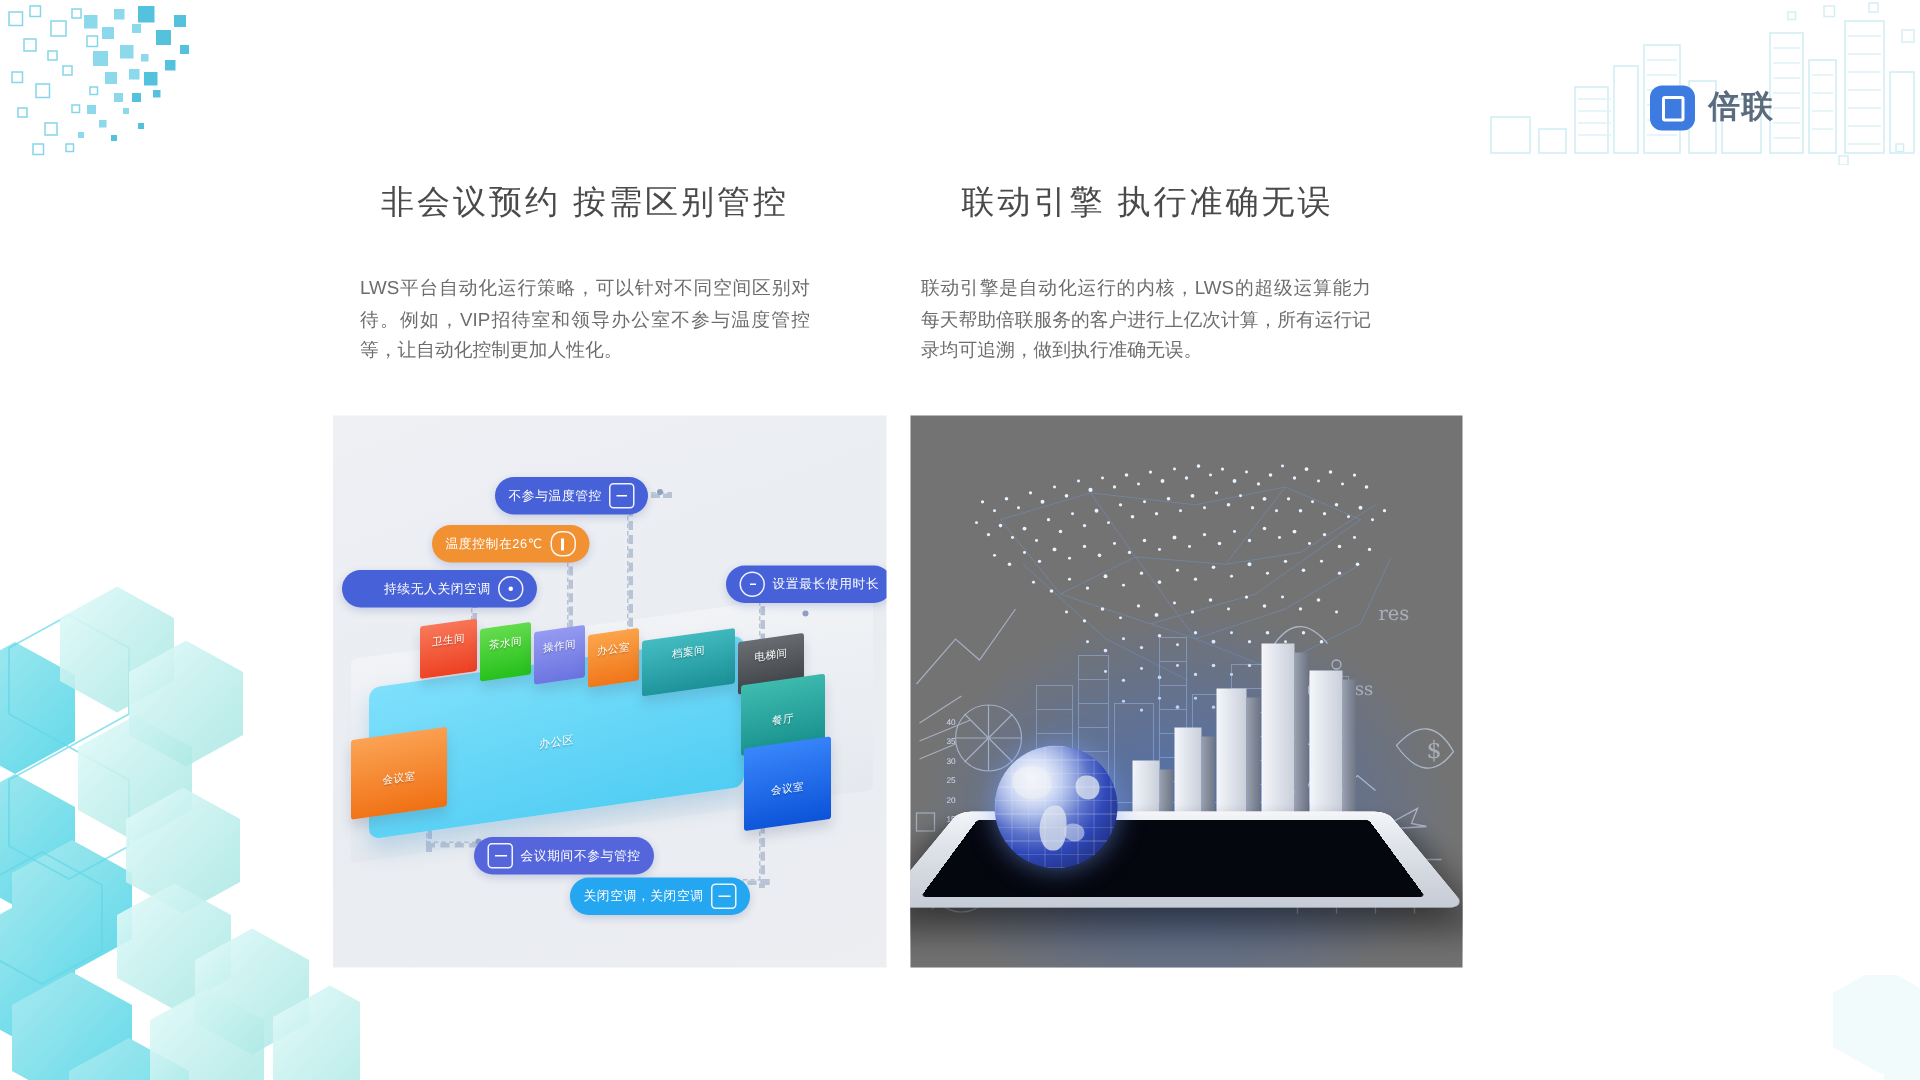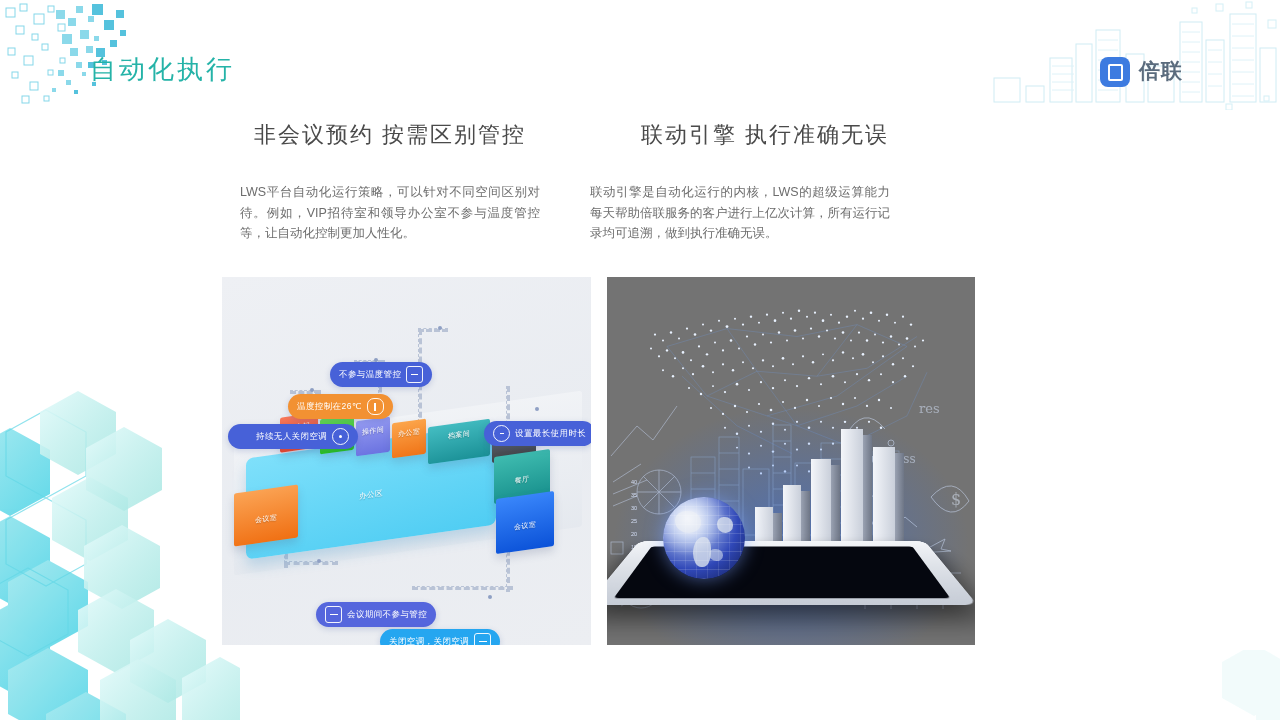--- a/index.html
+++ b/index.html
@@ -38,40 +38,39 @@
   #col-right{left:570px;}
   .col-heading{
     text-align:center;font-size:22px;color:#4a4a4a;letter-spacing:2px;
     font-weight:400;margin:0 0 32px 0;white-space:nowrap;
   }
   .col-body{
     font-size:12.5px;line-height:1.65;color:#6d6d6d;
     width:300px;margin:0 auto;text-align:justify;
   }
   #col-left .col-body{}
-  #col-right .col-body{margin-left:20px;}
+  #col-right .col-body{margin-left:44px;}
 
   
   #panel-left{
     position:absolute;left:222px;top:277px;width:369px;height:368px;
     background:linear-gradient(160deg,#eef0f4 0%,#e9ecf1 55%,#eceef2 100%);
     overflow:hidden;
   }
   #panel-right{
     position:absolute;left:607px;top:277px;width:368px;height:368px;
     background:#737373;overflow:hidden;
   }
 
   
   .pill{
     position:absolute;display:flex;align-items:center;gap:5px;
     border-radius:13px;padding:4px 9px;color:#fff;font-size:8.5px;
     letter-spacing:.4px;white-space:nowrap;box-shadow:0 2px 6px rgba(60,80,160,.22);
     z-index:6;
-    margin-top:44px;
   }
   .pill .glyph{
     width:15px;height:15px;border:1.3px solid rgba(255,255,255,.92);border-radius:3px;
     display:flex;align-items:center;justify-content:center;flex:0 0 auto;
   }
   .pill .glyph i{display:block;width:7px;height:1.2px;background:#fff;}
   .pill.blue{background:#4761d8;}
   .pill.orange{background:#f29132;}
   .pill.cyan{background:#25a6f0;}
   .pill.indigo{background:#5566dd;align-items:center;}
@@ -229,21 +228,20 @@
     </g>
   </svg>
 
   <svg class="deco" id="deco-br" viewBox="0 0 120 70">
     <g fill="#dff6f6" opacity=".8">
       <polygon points="62,12 94,-6 126,12 126,48 94,66 62,48"></polygon>
       <polygon points="96,44 128,26 160,44 160,80 128,98 96,80"></polygon>
     </g>
   </svg>
 
-  <div id="page-title">自动化执行</div>
 
   <div id="brand-logo">
     <div id="brand-mark">
       <div class="inner"></div>
     </div>
     <div id="brand-name">倍联</div>
   </div>
 
   <div class="col" id="col-left">
     <h2 class="col-heading">非会议预约  按需区别管控</h2>

